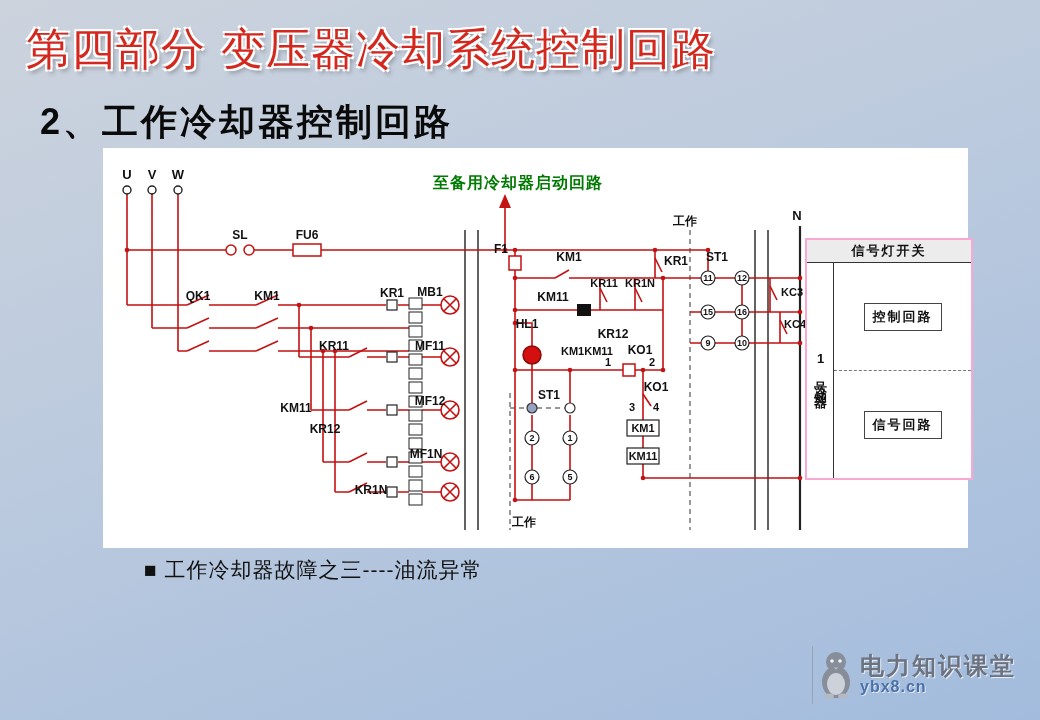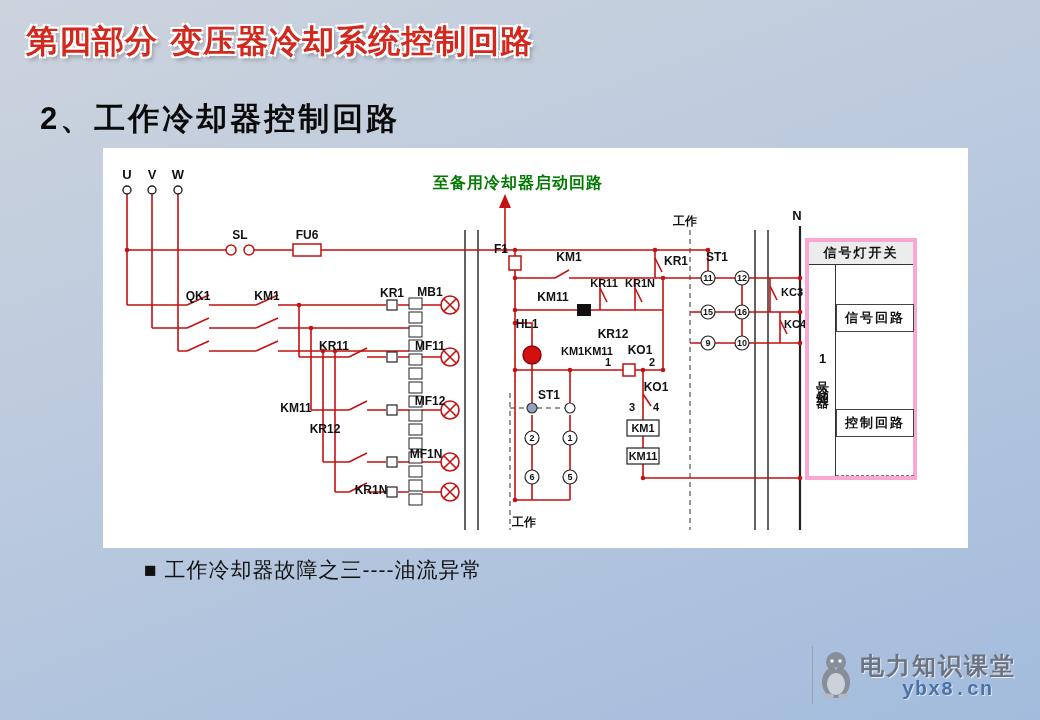--- a/index.html
+++ b/index.html
@@ -1,57 +1,57 @@
 <!DOCTYPE html>
 <html><head>
 <meta charset="utf-8">
 <style>
   html,body{margin:0;padding:0;background:#8fa6c6;}
   .slide{position:relative;width:1040px;height:720px;overflow:hidden;
     background:linear-gradient(160deg,#ccd3dd 0%,#bdcbde 40%,#a3bcdd 100%);
     font-family:"Liberation Sans",sans-serif;}
   .title{position:absolute;left:26px;top:20px;font-family:"DejaVu Serif",serif;
-    font-size:32px;font-weight:bold;color:#d3281e;letter-spacing:1px;white-space:nowrap;
+    font-size:44px;font-weight:normal;color:#d3281e;letter-spacing:1px;white-space:nowrap;
     text-shadow:-2px -2px 0 #fff,2px -2px 0 #fff,-2px 2px 0 #fff,2px 2px 0 #fff,3px 4px 4px rgba(60,60,60,.45);}
-  .subtitle{position:absolute;left:40px;top:98px;font-size:31px;font-weight:bold;
+  .subtitle{position:absolute;left:40px;top:98px;font-size:36px;font-weight:bold;
     color:#0a0a0a;letter-spacing:3px;white-space:nowrap;}
   .panel{position:absolute;left:103px;top:148px;width:865px;height:400px;background:#ffffff;}
   .bullet{position:absolute;left:100px;top:556px;font-size:21px;color:#111;letter-spacing:1px;white-space:nowrap;margin-left:44px;}
 
   
   .lbl{font:bold 12px "Liberation Sans",sans-serif;fill:#111;}
   .lbl-s{font:bold 11px "Liberation Sans",sans-serif;fill:#111;}
   .num{font:bold 11px "Liberation Sans",sans-serif;fill:#111;}
   .cnum{font:bold 9px "Liberation Sans",sans-serif;fill:#111;}
   .note{font:bold 16px "Liberation Sans",sans-serif;fill:#007a00;letter-spacing:1px;}
   .phase{font:bold 13px "Liberation Sans",sans-serif;fill:#111;}
 
   
-  .sigbox{position:absolute;left:702px;top:90px;width:112px;height:242px;border:4px solid #f9a8d4;
+  .sigbox{position:absolute;left:702px;top:90px;width:168px;height:242px;border:2px solid #f9a8d4;
     display:flex;flex-direction:column;background:#fff;box-sizing:border-box;}
   .sigbox-header{height:22px;border-bottom:1px solid #333;background:#ececec;
     font:bold 13px "Liberation Sans",sans-serif;color:#111;display:flex;align-items:center;
     justify-content:center;letter-spacing:2px;}
   .sigbox-body{flex:1;display:flex;min-height:0;}
   .sigbox-side{width:26px;border-right:1px solid #333;display:flex;align-items:center;justify-content:center;
     writing-mode:vertical-rl;text-orientation:upright;font:bold 13px "Liberation Sans",sans-serif;
     color:#111;letter-spacing:5px;}
   .sigbox-cells{flex:1;display:flex;flex-direction:column;}
   .sigcell{flex:1;display:flex;align-items:center;justify-content:center;}
   .sigcell.top{border-bottom:1px dashed #777;}
   .sigcell span{border:1px solid #444;padding:4px 8px;background:#fff;
     font:bold 13px "Liberation Sans",sans-serif;color:#111;letter-spacing:2px;white-space:nowrap;}
 
   
   .footer-divider{position:absolute;left:812px;top:646px;width:1px;height:58px;background:#97a3b6;}
   .penguin{position:absolute;left:818px;top:650px;width:36px;height:50px;}
   .brand{position:absolute;left:860px;top:650px;font-size:24px;font-weight:bold;color:#6b7280;
     letter-spacing:2px;white-space:nowrap;text-shadow:1px 1px 0 #e8edf5;}
-  .site{position:absolute;left:902px;top:678px;font-size:20px;font-weight:bold;color:#4a72aa;
-    letter-spacing:1px;white-space:nowrap;text-shadow:1px 1px 0 #dfe6f0;font-family:Liberation Mono, monospace;}
+  .site{position:absolute;left:860px;top:678px;font-size:16px;font-weight:bold;color:#4a72aa;
+    letter-spacing:1px;white-space:nowrap;text-shadow:1px 1px 0 #dfe6f0;}
 </style>
 </head>
 <body>
 
 <div class="slide">
 
   <div class="title">第四部分  变压器冷却系统控制回路</div>
   <div class="subtitle">2、工作冷却器控制回路</div>
 
   <div class="panel">
@@ -263,25 +263,25 @@
       <text x="681" y="180" class="lbl-s">KC4</text>
       <text x="694" y="72" text-anchor="middle" class="phase">N</text>
     </svg>
 
     
     <div class="sigbox">
       <div class="sigbox-header">信号灯开关</div>
       <div class="sigbox-body">
         <div class="sigbox-side">1号冷却器</div>
         <div class="sigbox-cells">
+          <div class="sigcell top">
+            <span>控制回路</span>
+          </div>
           <div class="sigcell">
             <span>信号回路</span>
-          </div>
-          <div class="sigcell top">
-            <span>控制回路</span>
           </div>
         </div>
       </div>
     </div>
   </div>
 
   <div class="bullet">■ 工作冷却器故障之三----油流异常</div>
 
   <div class="footer-divider"></div>
   <svg class="penguin" viewBox="0 0 36 50">

